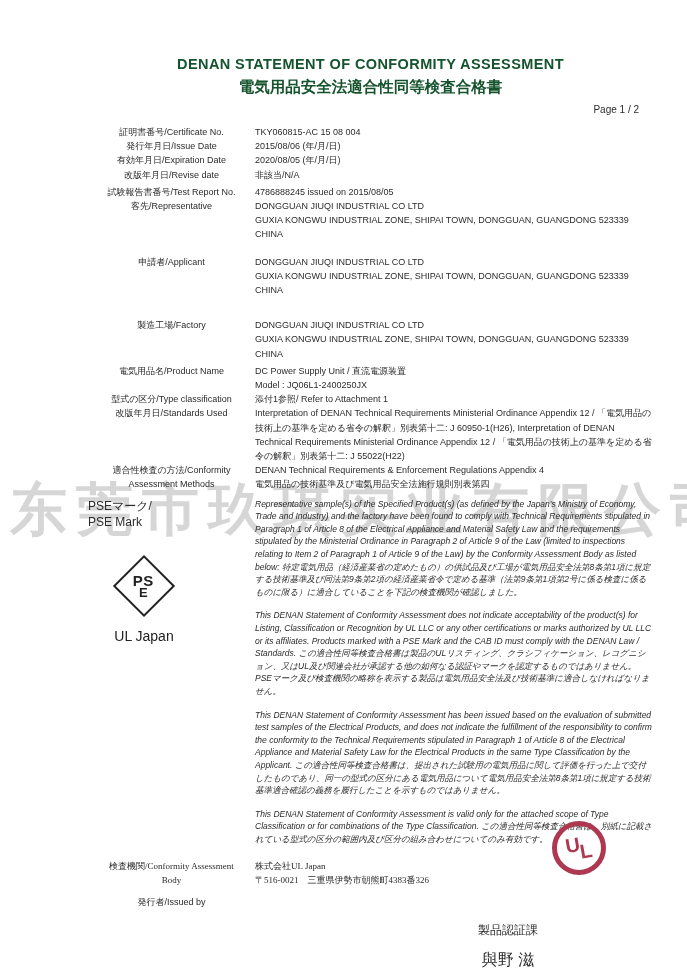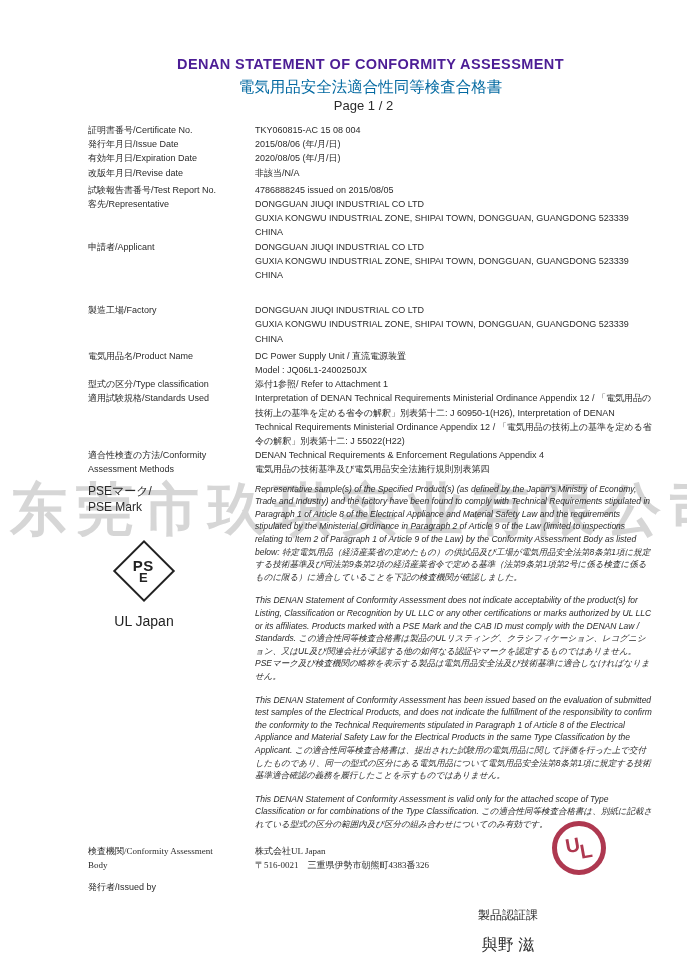--- a/index.html
+++ b/index.html
@@ -12,31 +12,31 @@
   .content { position:relative; z-index:2; padding:56px 34px 0 88px; }
 
   
   .watermark {
     position:absolute; z-index:1; top:472px; left:10px; width:680px;
     font-size:57px; font-weight:bold; letter-spacing:9px; white-space:nowrap;
     color:rgba(158,158,158,0.42);
   }
 
   
-  .title-en { text-align:center; font-weight:bold; font-size:14.5px; letter-spacing:.4px; color:#4c1d95; }
-  .title-ja { text-align:center; font-weight:normal; font-size:15.5px; margin-top:5px; color:#0369a1; }
-  .page-num { text-align:center; font-size:13px; margin-top:0; padding-right:14px; }
+  .title-en { text-align:center; font-weight:bold; font-size:14.5px; letter-spacing:.4px; color:#14532d; }
+  .title-ja { text-align:center; font-weight:bold; font-size:15.5px; margin-top:5px; color:#14532d; }
+  .page-num { text-align:right; font-size:10px; margin-top:6px; padding-right:14px; }
 
   
   .rows { margin-top:10px; }
   .row { display:flex; align-items:flex-start; }
-  .row .label { width:167px; flex:0 0 167px; font-size:9px; line-height:14.2px; white-space:pre-line; }
+  .row .label { width:167px; flex:0 0 167px; font-size:9px; line-height:14.2px; white-space:pre-line;text-align:center; }
   .row .value { flex:1; font-size:9px; line-height:14.2px; white-space:pre-line; }
   .gap-xs { margin-top:3px; }
-  .gap-s  { }
+  .gap-s  { margin-top:13px; }
   .gap-m  { margin-top:21px; }
   .para-value { font-size:8.5px; line-height:12.6px; }
 
   
   .pse-section { display:flex; margin-top:6px; }
   .pse-left { width:167px; flex:0 0 167px; }
   .pse-label { font-size:12px; line-height:16px; white-space:pre-line; }
   .pse-logo { margin-top:34px; margin-left:-4px; width:120px; text-align:center; }
   .pse-diamond {
     width:44px; height:44px; border:2.5px solid #222; transform:rotate(45deg);
@@ -117,21 +117,21 @@
       <div class="row gap-xs">
         <div class="label">電気用品名/Product Name</div>
         <div class="value">DC Power Supply Unit / 直流電源装置
 Model : JQ06L1-2400250JX</div>
       </div>
       <div class="row">
         <div class="label">型式の区分/Type classification</div>
         <div class="value">添付1参照/ Refer to Attachment 1</div>
       </div>
       <div class="row">
-        <div class="label">適用試験規格/Standards Used</div>
+        <div class="label">改版年月日/Standards Used</div>
         <div class="value para-value">Interpretation of DENAN Technical Requirements Ministerial Ordinance Appendix 12 / 「電気用品の技術上の基準を定める省令の解釈」別表第十二: J 60950-1(H26), Interpretation of DENAN Technical Requirements Ministerial Ordinance Appendix 12 / 「電気用品の技術上の基準を定める省令の解釈」別表第十二: J 55022(H22)</div>
       </div>
       <div class="row">
         <div class="label">適合性検査の方法/Conformity
 Assessment Methods</div>
         <div class="value">DENAN Technical Requirements &amp; Enforcement Regulations Appendix 4
 電気用品の技術基準及び電気用品安全法施行規則別表第四</div>
       </div>
     </div>
 

